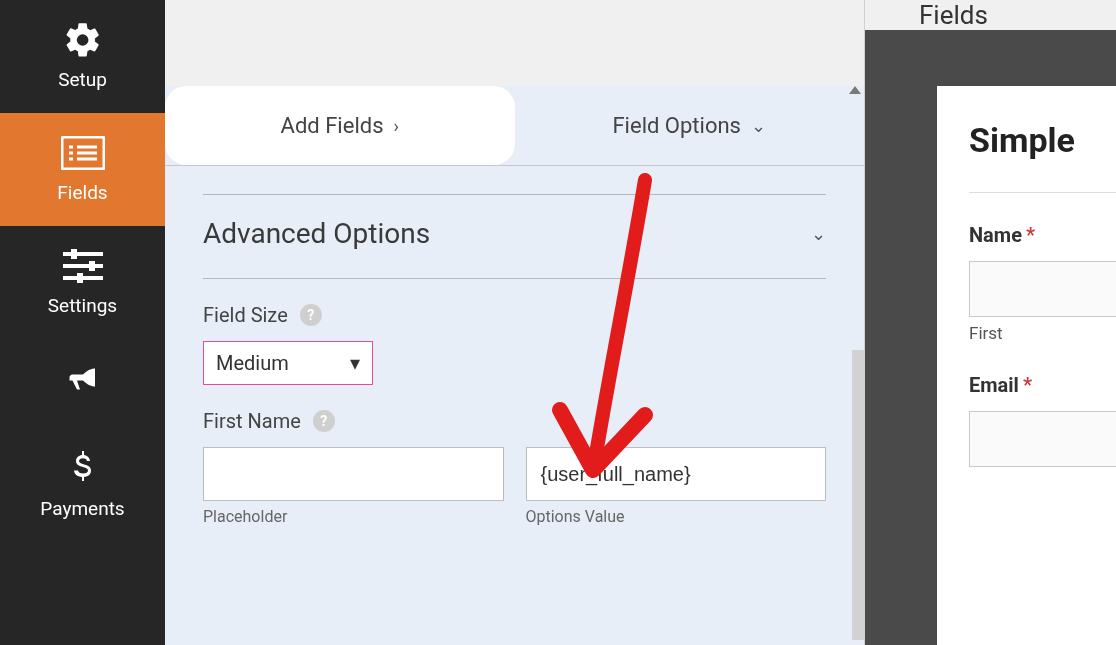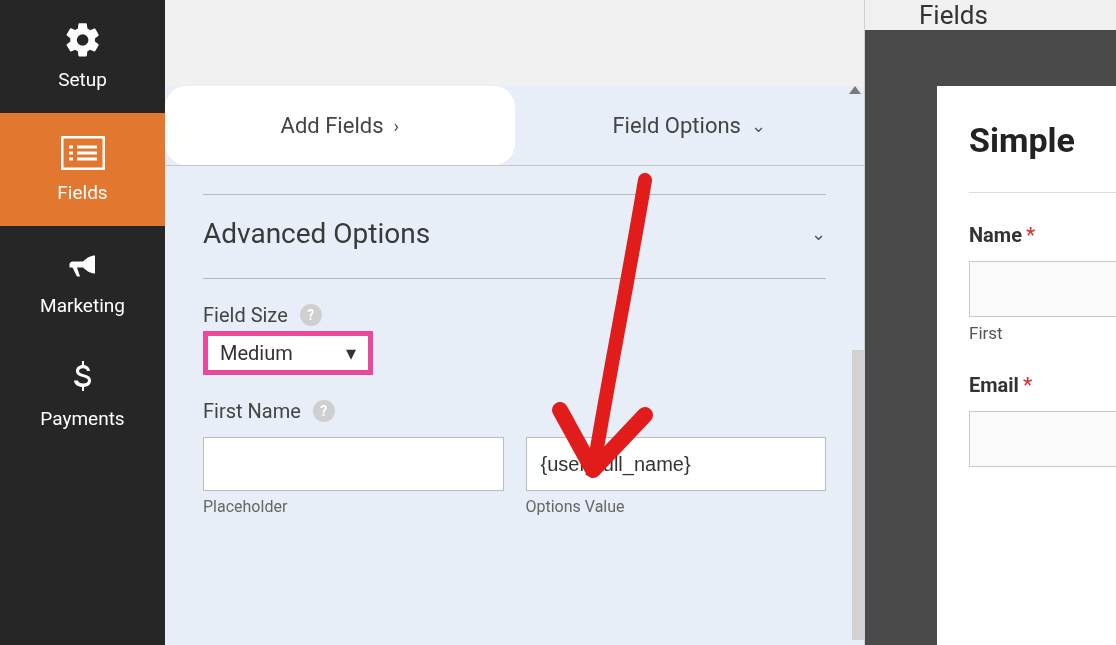--- a/index.html
+++ b/index.html
@@ -65,23 +65,23 @@
   .options-body { padding: 0 38px 20px 38px; overflow: hidden; }
   .hr { border: none; border-top: 1px solid #b8b8b8; margin: 28px 0 22px; }
   .section-row { display: flex; align-items: center; justify-content: space-between; }
   .section-title { font-size: 28px; color: #393939; font-weight: 400; }
   .field-label { font-size: 20px; color: #444; display: flex; align-items: center; gap: 12px; margin-top: 24px; }
   .help-icon {
     width: 22px; height: 22px; border-radius: 50%; background: #cfcfcf; color: #fff;
     display: inline-flex; align-items: center; justify-content: center; font-size: 14px; font-weight: 700;
   }
   .select-box {
-    margin-top: 4px;
+    margin-top: 14px;
     width: 170px; height: 44px;
-    background: #fff; border: 5px solid #ec4899;
+    background: #fff; border: 1px solid #ec4899;
     display: flex; align-items: center; justify-content: space-between;
     padding: 0 12px; font-size: 20px; color: #333;
   }
   .input-row { display: flex; gap: 22px; margin-top: 14px; }
   .input-col { flex: 1; }
   .text-input {
     width: 100%; height: 54px;
     background: #fff; border: 1px solid #bcbcbc;
     font-size: 20px; color: #333; padding: 0 14px;
   }
@@ -146,25 +146,37 @@
           <line x1="8" y1="17" x2="12" y2="17" stroke="#fff" stroke-width="3"></line>
           <line x1="16" y1="17" x2="36" y2="17" stroke="#fff" stroke-width="3"></line>
           <line x1="8" y1="23" x2="12" y2="23" stroke="#fff" stroke-width="3"></line>
           <line x1="16" y1="23" x2="36" y2="23" stroke="#fff" stroke-width="3"></line>
         </svg>
       </div>
       <div class="sidebar-label">Fields</div>
     </div>
     <div class="sidebar-item">
       <div class="sidebar-icon">
+        <svg width="40" height="34" viewBox="0 0 40 34" fill="#fff">
+          <rect x="0" y="3" width="40" height="4"></rect>
+            <rect x="8" y="0" width="6" height="10"></rect>
+          <rect x="0" y="15" width="40" height="4"></rect>
+            <rect x="26" y="12" width="6" height="10"></rect>
+          <rect x="0" y="27" width="40" height="4"></rect>
+            <rect x="14" y="24" width="6" height="10"></rect>
+        </svg>
+      </div>
+      <div class="sidebar-label">Settings</div>
+    </div>
+    <div class="sidebar-item">
+      <div class="sidebar-icon">
         <svg width="42" height="36" viewBox="0 0 24 24" fill="#fff">
             <path d="M3 11v2h2l3 6h2l-2-6h4c3 3 6 4 8 4V5c-2 0-5 1-8 4H5c-1.1 0-2 .9-2 2z"></path>
           </svg>
       </div>
-      <div class="sidebar-label">Marketing</div>
     </div>
     <div class="sidebar-item">
       <div class="sidebar-icon">
         <svg width="24" height="40" viewBox="0 0 24 40" fill="#fff">
             <path d="M13 2h-2v4.1C7.5 6.6 5 8.8 5 12c0 3.5 3 5 7 6 3.5.9 5 1.8 5 3.5 0 1.8-1.8 3-5 3-2.8 0-4.6-1.1-5-3H3c.3 3.6 3.1 6 8 6.5V32h2v-4c4.5-.5 7-2.8 7-6.5 0-4-3.5-5.3-7.5-6.3C9.2 14.3 8 13.5 8 12c0-1.6 1.6-2.8 4-2.8 2.2 0 3.7.9 4 2.8h3c-.3-3.3-2.8-5.6-6-6V2z"></path>
           </svg>
       </div>
       <div class="sidebar-label">Payments</div>
     </div>
   </div>

